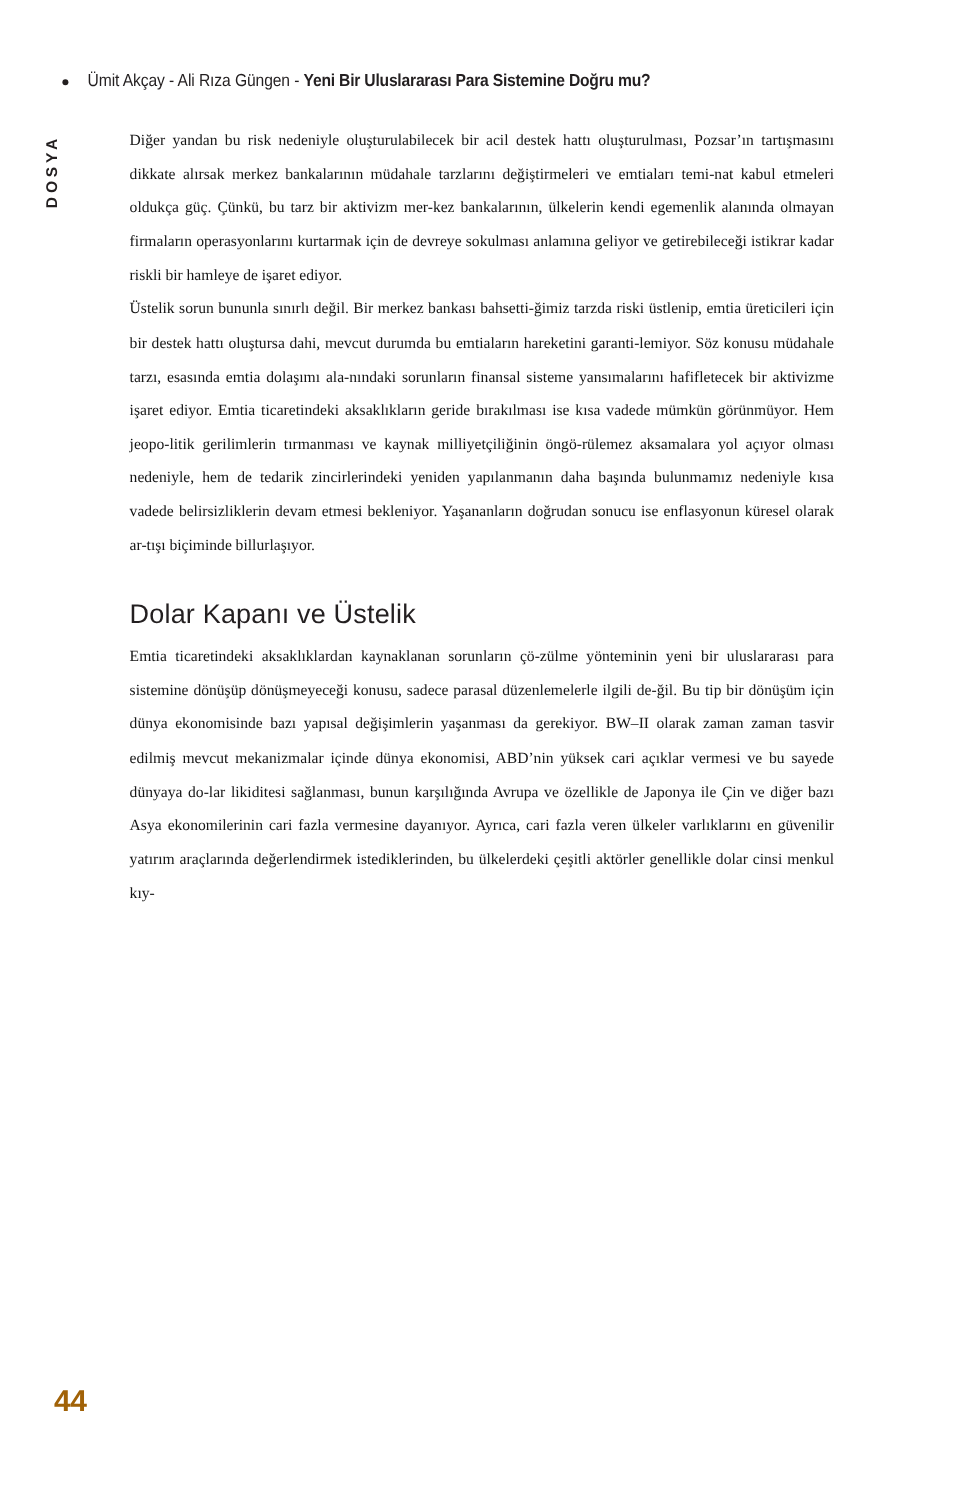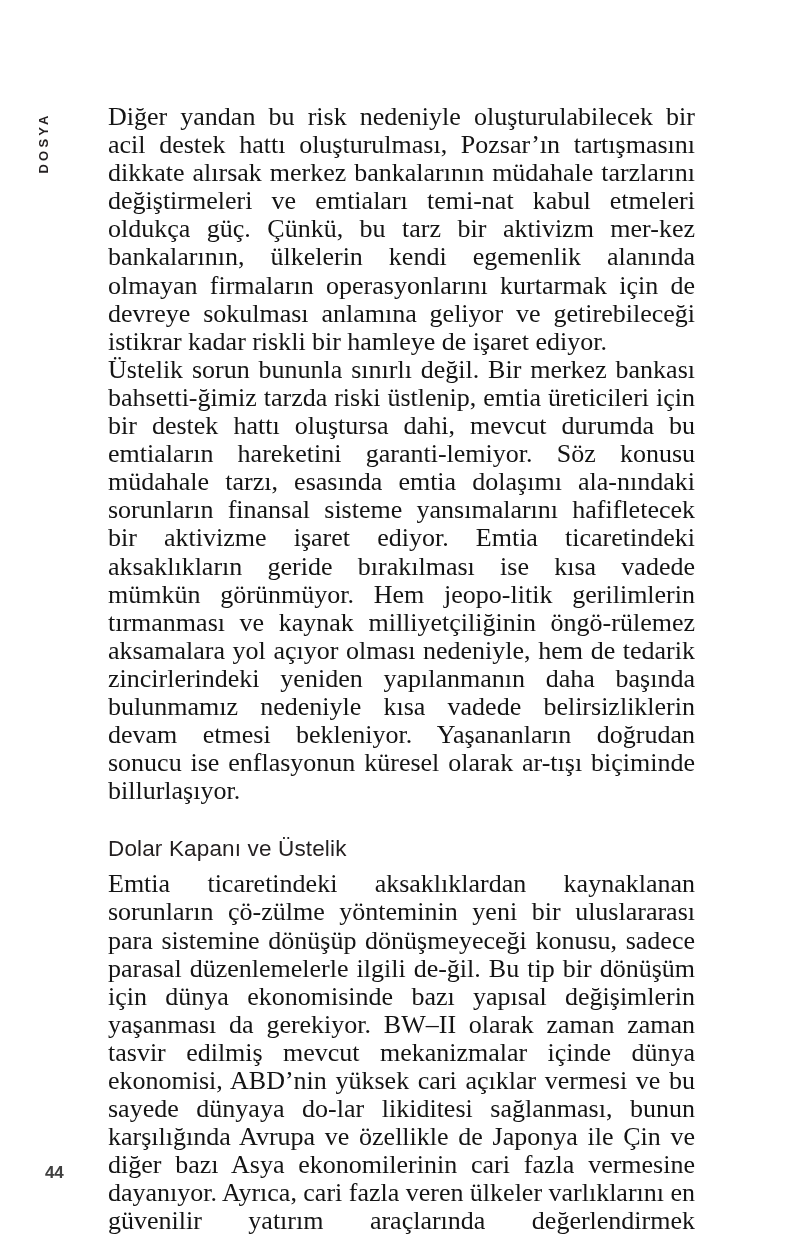--- a/index.html
+++ b/index.html
@@ -93,21 +93,21 @@
   .text-column {
     position: absolute;
     left: 108px;
     top: 103px;
     width: 587px;
   }
 
   p.body-par {
     margin: 0 0 0 0;
     font-family: "Liberation Serif", "DejaVu Serif", serif;
-    font-size: 26px;
+    font-size: 13px;
     line-height: 28.1px;
     text-align: justify;
     text-justify: inter-word;
     color: #141414;
     hyphens: manual;
     word-spacing: -0.1px;
   }
 
   p.body-par + p.body-par {
     margin-top: 0;
@@ -124,30 +124,34 @@
     text-align: left;
   }
 
   
   .folio {
     position: absolute;
     left: 45px;
     bottom: 58px;
     font-family: "Liberation Sans", "DejaVu Sans", sans-serif;
     font-weight: 700;
-    font-size: 17px;
-    color: #404040;
+    font-size: 25px;
+    color: #a16207;
     letter-spacing: -0.3px;
   }
 </style>
 </head>
 <body>
 
 <div class="page">
 
+  <div class="running-head">
+    <span class="head-bullet"></span>
+    <span class="head-text"><span class="head-authors">Ümit Akçay - Ali Rıza Güngen</span><span class="head-sep"> - </span><span class="head-title">Yeni Bir Uluslararası Para Sistemine Doğru mu?</span></span>
+  </div>
 
   <div class="section-tab">
     <span class="section-tab-label">DOSYA</span>
   </div>
 
   <div class="text-column">
     <p class="body-par">Diğer yandan bu risk nedeniyle oluşturulabilecek bir acil destek hattı oluşturulması, Pozsar’ın tartışmasını dikkate alırsak merkez bankalarının müdahale tarzlarını değiştirmeleri ve emtiaları temi-nat kabul etmeleri oldukça güç. Çünkü, bu tarz bir aktivizm mer-kez bankalarının, ülkelerin kendi egemenlik alanında olmayan firmaların operasyonlarını kurtarmak için de devreye sokulması anlamına geliyor ve getirebileceği istikrar kadar riskli bir hamleye de işaret ediyor.</p>
     <p class="body-par">Üstelik sorun bununla sınırlı değil. Bir merkez bankası bahsetti-ğimiz tarzda riski üstlenip, emtia üreticileri için bir destek hattı oluştursa dahi, mevcut durumda bu emtiaların hareketini garanti-lemiyor. Söz konusu müdahale tarzı, esasında emtia dolaşımı ala-nındaki sorunların finansal sisteme yansımalarını hafifletecek bir aktivizme işaret ediyor. Emtia ticaretindeki aksaklıkların geride bırakılması ise kısa vadede mümkün görünmüyor. Hem jeopo-litik gerilimlerin tırmanması ve kaynak milliyetçiliğinin öngö-rülemez aksamalara yol açıyor olması nedeniyle, hem de tedarik zincirlerindeki yeniden yapılanmanın daha başında bulunmamız nedeniyle kısa vadede belirsizliklerin devam etmesi bekleniyor. Yaşananların doğrudan sonucu ise enflasyonun küresel olarak ar-tışı biçiminde billurlaşıyor.</p>
     <h2 class="section-heading">Dolar Kapanı ve Üstelik</h2>
     <p class="body-par">Emtia ticaretindeki aksaklıklardan kaynaklanan sorunların çö-zülme yönteminin yeni bir uluslararası para sistemine dönüşüp dönüşmeyeceği konusu, sadece parasal düzenlemelerle ilgili de-ğil. Bu tip bir dönüşüm için dünya ekonomisinde bazı yapısal değişimlerin yaşanması da gerekiyor. BW–II olarak zaman zaman tasvir edilmiş mevcut mekanizmalar içinde dünya ekonomisi, ABD’nin yüksek cari açıklar vermesi ve bu sayede dünyaya do-lar likiditesi sağlanması, bunun karşılığında Avrupa ve özellikle de Japonya ile Çin ve diğer bazı Asya ekonomilerinin cari fazla vermesine dayanıyor. Ayrıca, cari fazla veren ülkeler varlıklarını en güvenilir yatırım araçlarında değerlendirmek istediklerinden, bu ülkelerdeki çeşitli aktörler genellikle dolar cinsi menkul kıy-</p>

